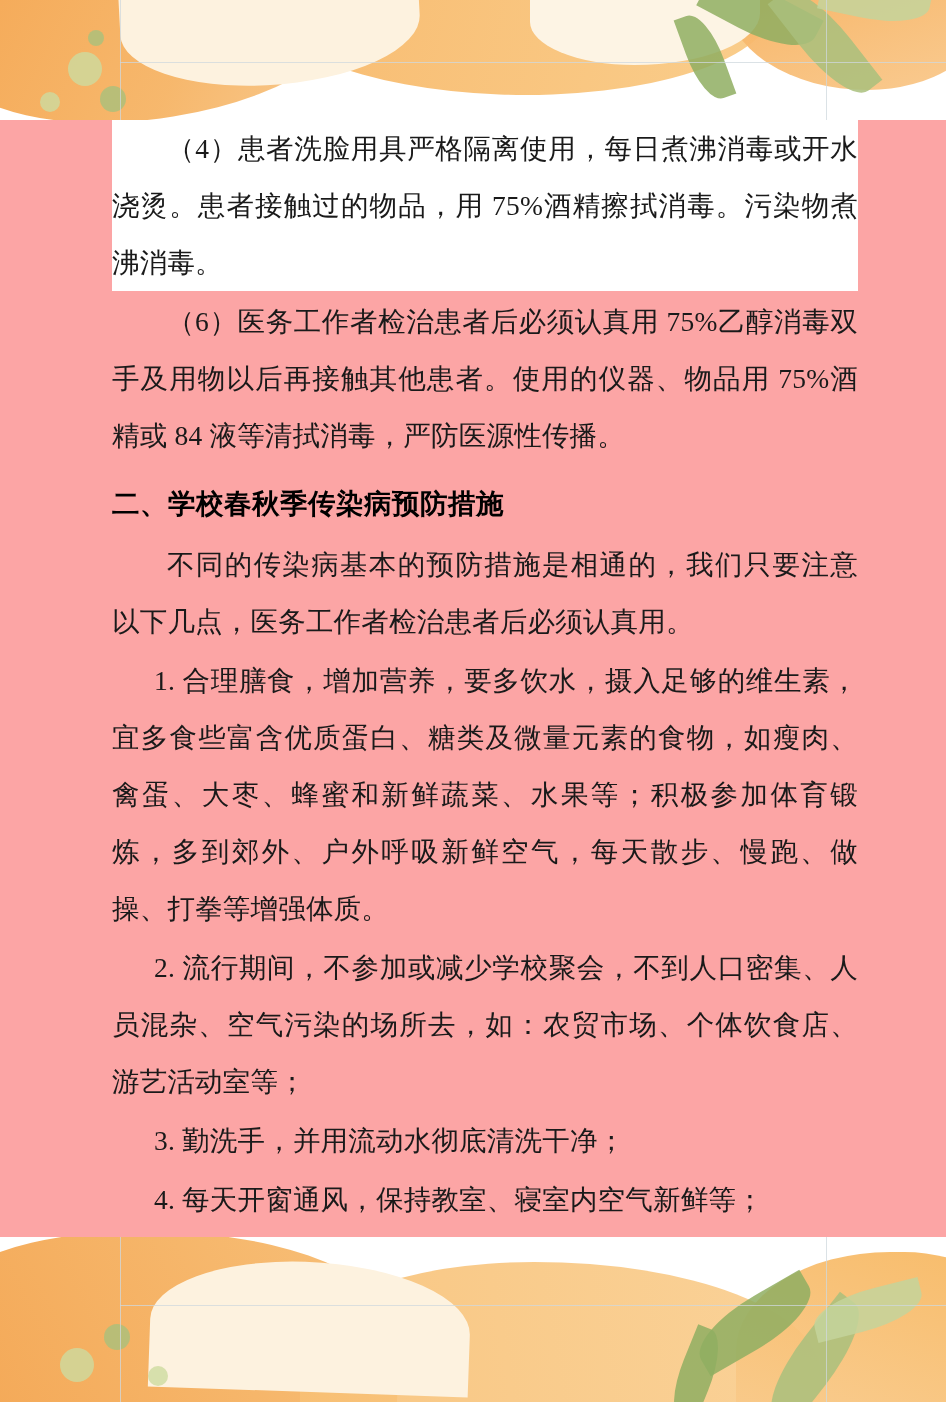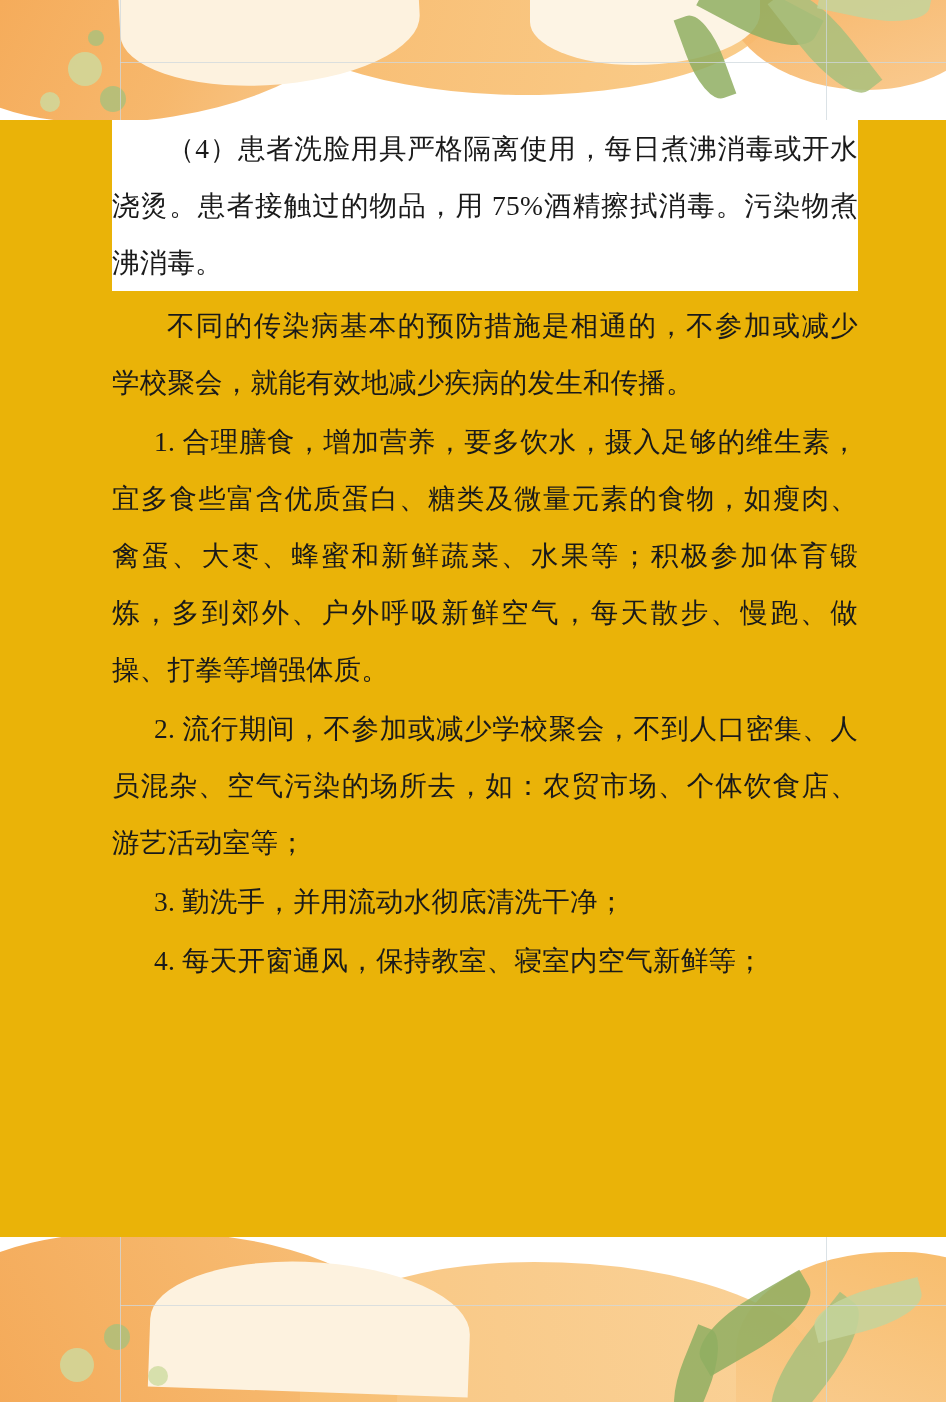--- a/index.html
+++ b/index.html
@@ -12,21 +12,21 @@
     font-family: "Liberation Serif", "DejaVu Serif", serif;
     background: #ffffff;
     overflow: hidden;
     position: relative;
   }
 
   .page {
     position: relative;
     width: 946px;
     height: 1402px;
-    background: #eab308;
+    background: #fca5a5;
     overflow: hidden;
   }
 
   
   .band {
     position: absolute;
     left: 0;
     width: 946px;
     overflow: hidden;
   }
@@ -229,25 +229,27 @@
 
     <div class="gridline v" style="left:120px; top:0; height:120px;"></div>
     <div class="gridline h" style="left:120px; top:62px; width:826px;"></div>
     <div class="gridline v" style="left:826px; top:0; height:120px;"></div>
   </div>
 
   <div class="content">
 
     <div class="para-block">
       <p class="indent highlight">（4）患者洗脸用具严格隔离使用，每日煮沸消毒或开水浇烫。患者接触过的物品，用 75%酒精擦拭消毒。污染物煮沸消毒。</p>
+      <p class="indent">（6）医务工作者检治患者后必须认真用 75%乙醇消毒双手及用物以后再接触其他患者。使用的仪器、物品用 75%酒精或 84 液等清拭消毒，严防医源性传播。</p>
     </div>
 
+    <h2 class="heading">二、学校春秋季传染病预防措施</h2>
 
     <div class="para-block">
-      <p class="indent">不同的传染病基本的预防措施是相通的，不参加或减少学校聚会，就能有效地减少疾病的发生和传播。</p>
+      <p class="indent">不同的传染病基本的预防措施是相通的，我们只要注意以下几点，医务工作者检治患者后必须认真用。</p>
       <p class="indent-sm">1. 合理膳食，增加营养，要多饮水，摄入足够的维生素，宜多食些富含优质蛋白、糖类及微量元素的食物，如瘦肉、禽蛋、大枣、蜂蜜和新鲜蔬菜、水果等；积极参加体育锻炼，多到郊外、户外呼吸新鲜空气，每天散步、慢跑、做操、打拳等增强体质。</p>
       <p class="indent-sm">2. 流行期间，不参加或减少学校聚会，不到人口密集、人员混杂、空气污染的场所去，如：农贸市场、个体饮食店、游艺活动室等；</p>
       <p class="indent-sm">3. 勤洗手，并用流动水彻底清洗干净；</p>
       <p class="indent-sm">4. 每天开窗通风，保持教室、寝室内空气新鲜等；</p>
     </div>
 
   </div>
 
   <div class="band band-bottom">
     <div class="band-bg"></div>

